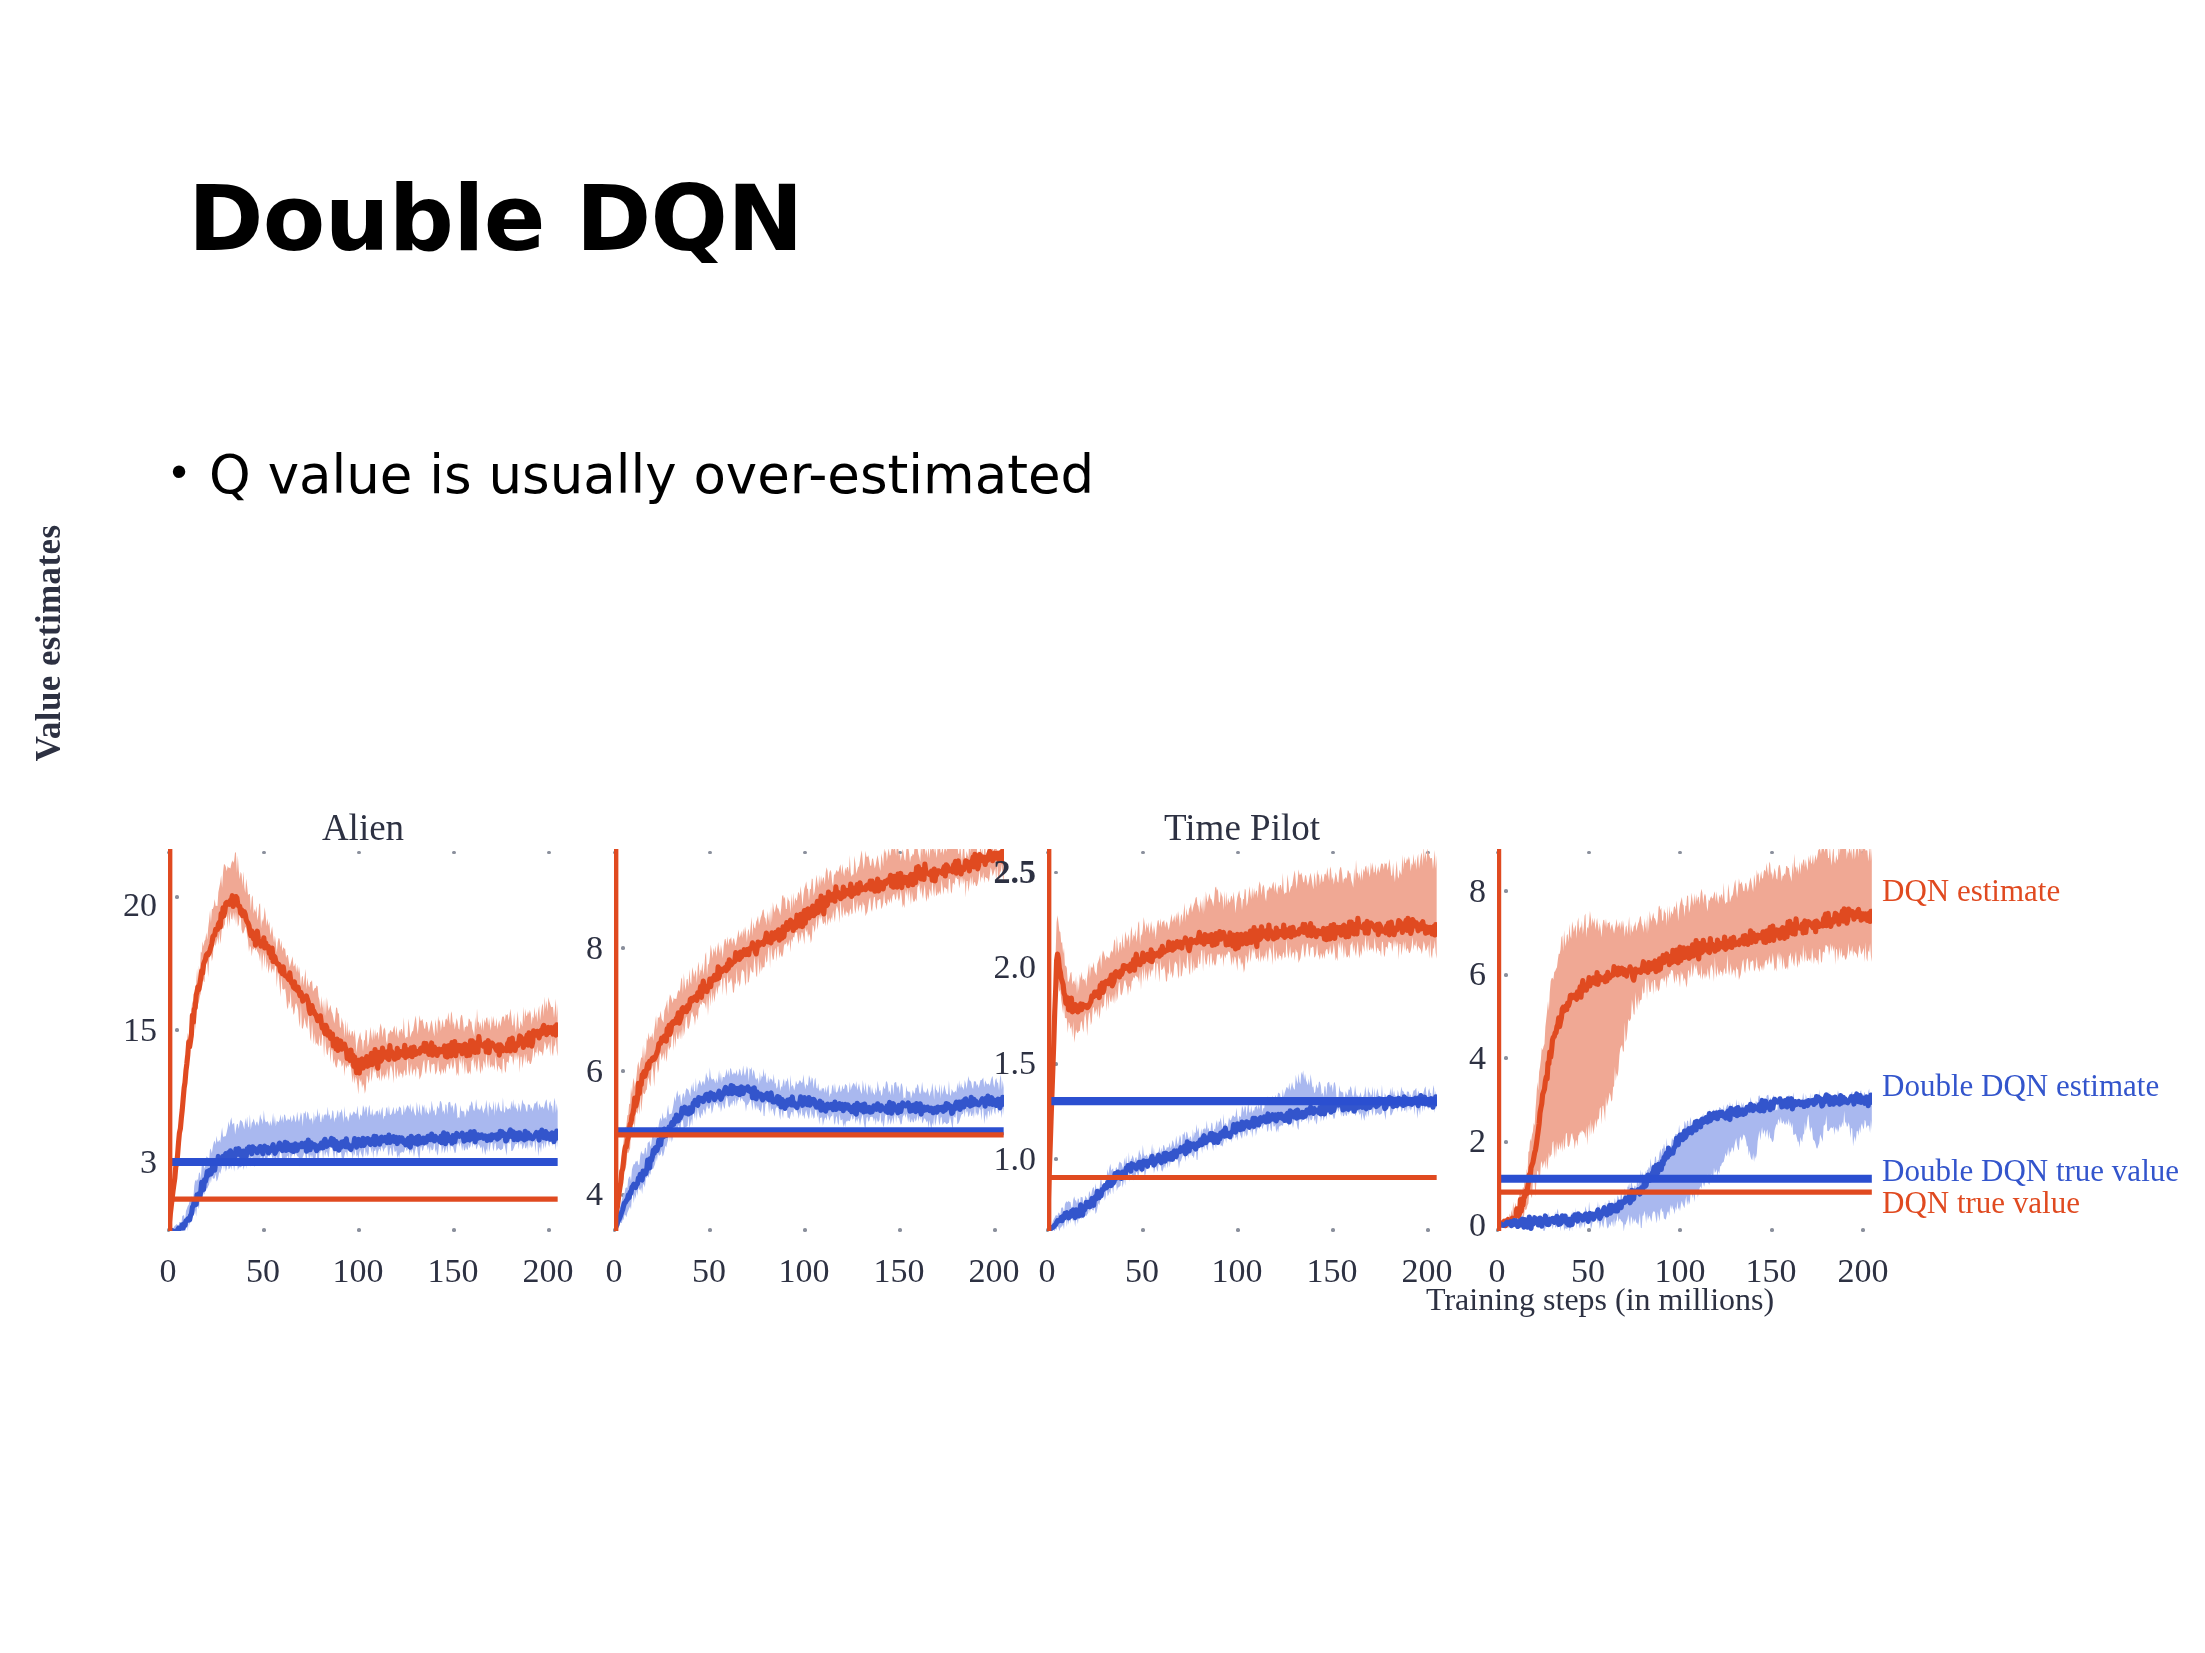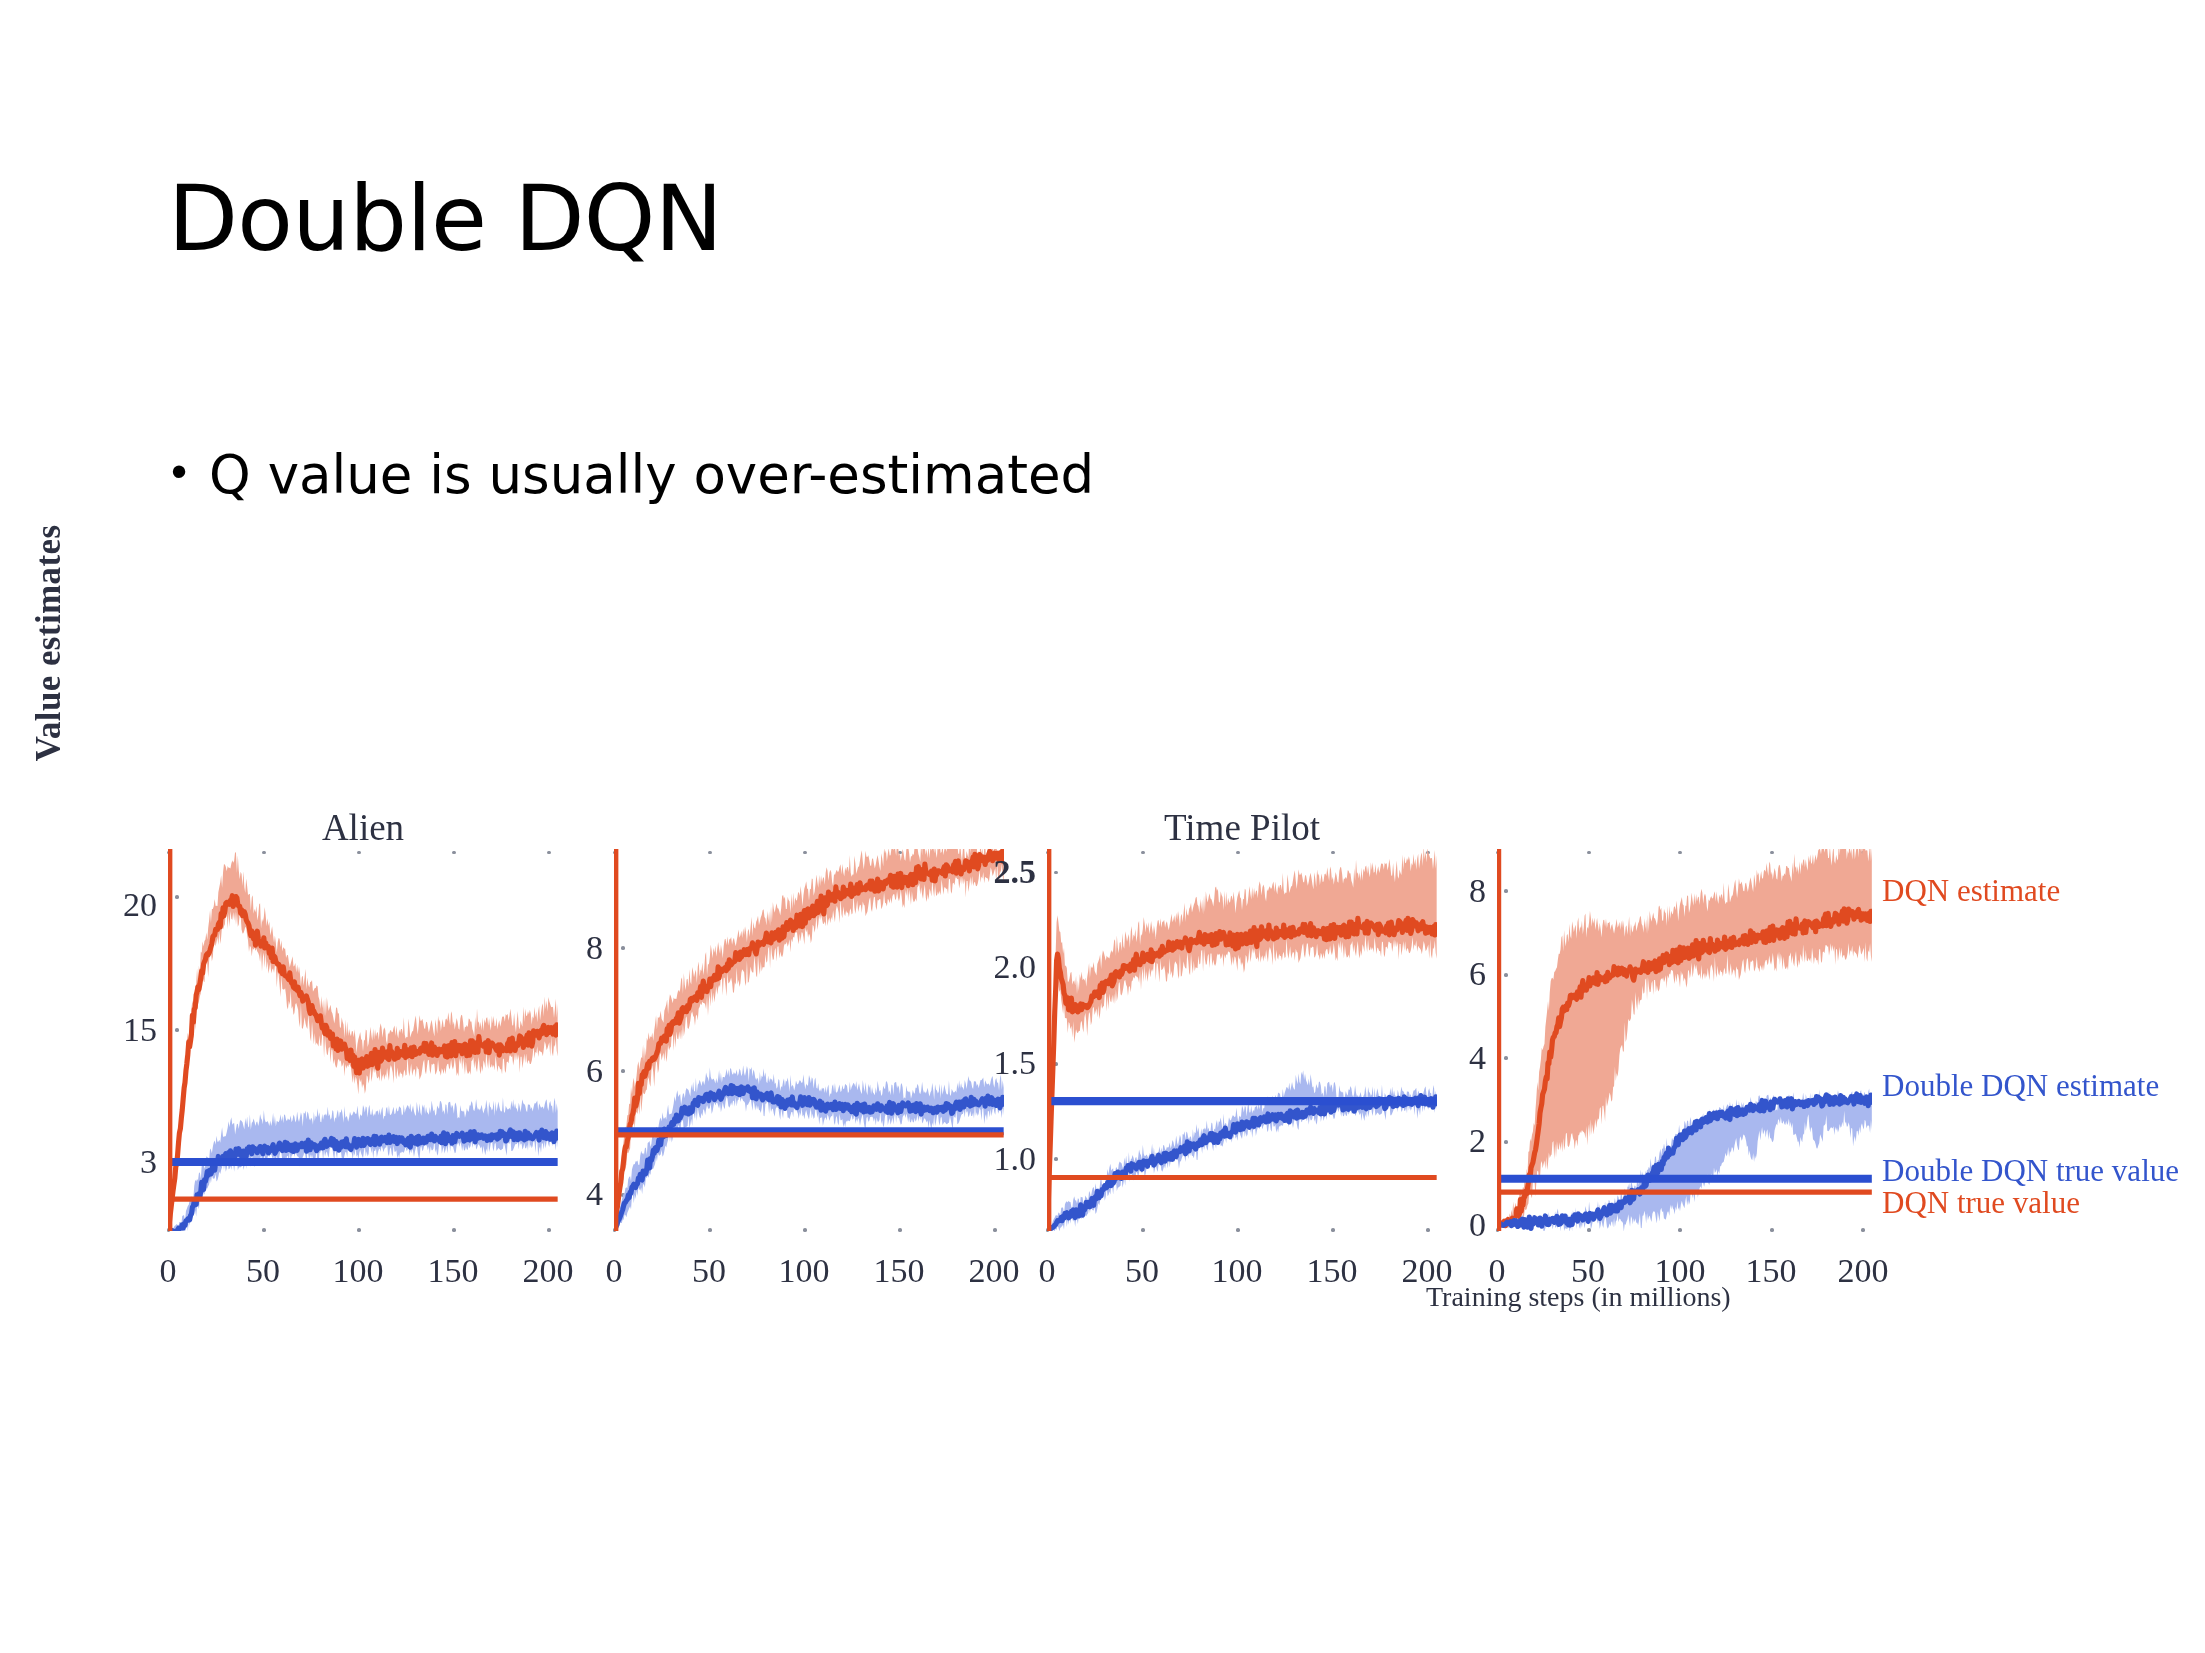--- a/index.html
+++ b/index.html
@@ -11,25 +11,25 @@
     width: 2205px;
     height: 1654px;
     position: relative;
     overflow: hidden;
     font-family: "Liberation Sans", sans-serif;
   }
 
   
   #slide-title {
     position: absolute;
-    left: 168px;
+    left: 188px;
     top: 173px;
     font-family: "DejaVu Sans", sans-serif;
     font-size: 91px;
-    font-weight: 400;
+    font-weight: 700;
     color: #000000;
     letter-spacing: -0.7px;
     white-space: nowrap;
     line-height: 1.0;
   }
   #bullet-row {
     position: absolute;
     left: 171px;
     top: 448px;
     display: flex;
@@ -73,21 +73,21 @@
     color: #2d3142;
     text-align: center;
     white-space: nowrap;
     letter-spacing: 0.4px;
   }
   #xlabel {
     position: absolute;
     left: 1426px;
     top: 1281px;
     font-family: "Liberation Serif", serif;
-    font-size: 28px;
+    font-size: 32px;
     color: #2d3142;
     white-space: nowrap;
   }
 
   .panel { position: absolute; }
   .panel-title {
     position: absolute;
     top: -43px;
     width: 100%;
     text-align: center;

